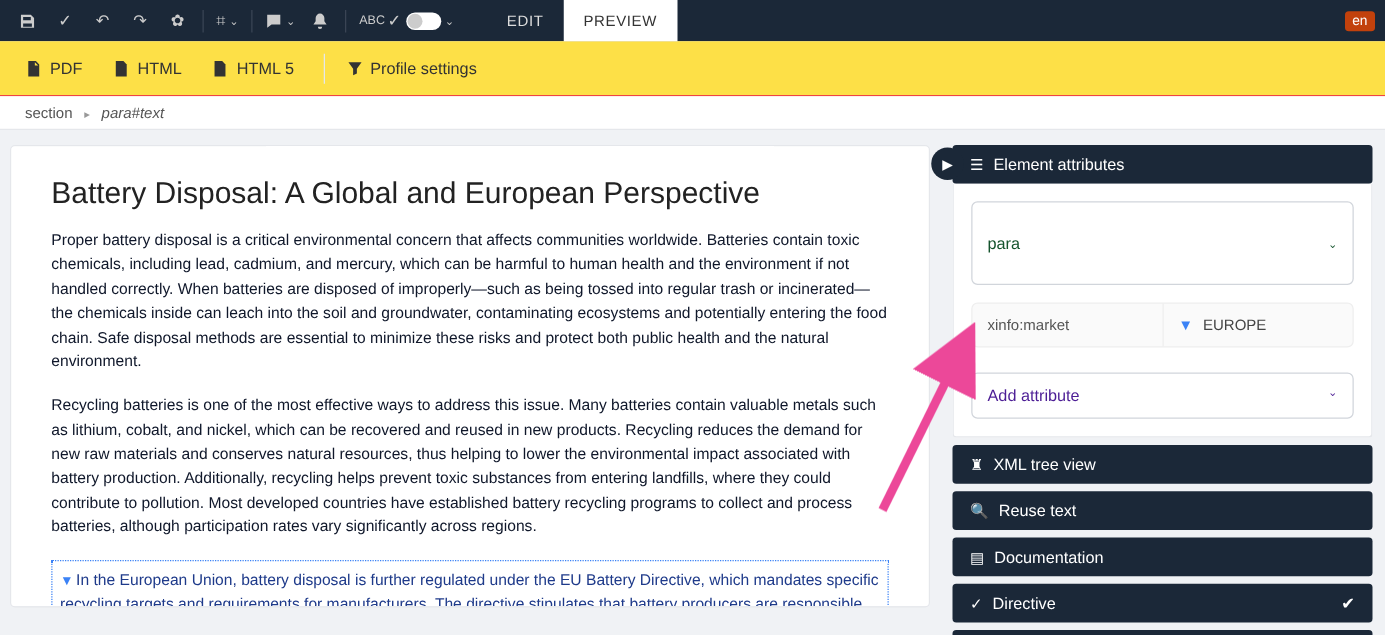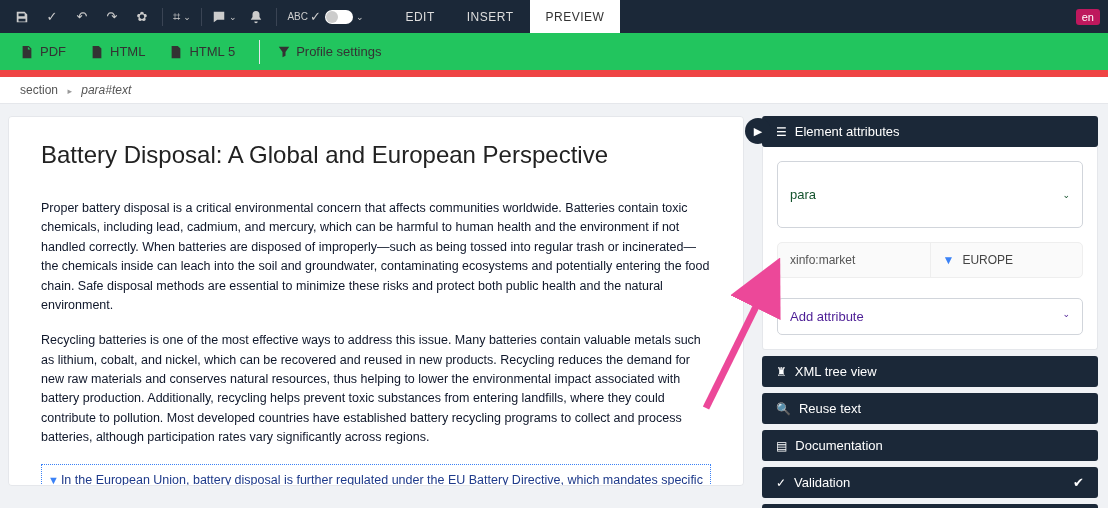--- a/index.html
+++ b/index.html
@@ -7,31 +7,31 @@
 .toolbar{background:#1b2838;height:33px;display:flex;align-items:center;padding:0 8px;color:#ccc}
 .tb-btn{display:inline-flex;align-items:center;justify-content:center;width:28px;height:28px;margin-right:2px;cursor:pointer;font-size:13px}
 .tb-sep{width:1px;height:18px;background:#3a4454;margin:0 4px}
 .tb-drop{display:inline-flex;align-items:center;padding:0 6px;height:28px;cursor:pointer;font-size:13px}
 .chev{font-size:9px;margin-left:3px}
 .tb-toggle{background:#fff;border-radius:10px;width:28px;height:14px;position:relative;margin-left:4px}
 .tb-toggle::after{content:'';position:absolute;left:1px;top:1px;width:12px;height:12px;background:#ccc;border-radius:50%}
 .tb-tabs{margin-left:20px;display:flex;height:33px}
 .tb-tab{padding:0 16px;display:flex;align-items:center;font-size:12px;letter-spacing:0.5px;cursor:pointer;color:#ddd}
 .tb-tab.active{background:#fff;color:#333}
-.tb-lang{margin-left:auto;background:#be185d;color:#fff;font-size:11px;padding:2px 6px;border-radius:3px;cursor:pointer}
-.subbar{background:#22c55e;height:44px;display:flex;align-items:center;padding:0 20px;border-bottom:7px solid #ef4444}
+.tb-lang{margin-left:auto;background:#c2410c;color:#fff;font-size:11px;padding:2px 6px;border-radius:3px;cursor:pointer}
+.subbar{background:#fde047;height:44px;display:flex;align-items:center;padding:0 20px;border-bottom:1px solid #ef4444}
 .sb-btn{display:flex;align-items:center;margin-right:24px;font-size:13px;color:#333;cursor:pointer}
 .sb-btn svg,.sb-btn .ic{margin-right:6px}
 .sb-div{width:1px;height:24px;background:#e5e7eb;margin:0 18px 0 0}
 .breadcrumb{background:#fff;padding:6px 20px;font-size:12px;color:#555;border-bottom:1px solid #e5e7eb}
 .breadcrumb .bc-sep{margin:0 6px;font-size:9px;color:#999}
 .breadcrumb i{}
 .main{display:flex;padding:12px 10px 0 8px;gap:18px}
 .content{flex:1;background:#fff;border:1px solid #e5e7eb;border-radius:4px;padding:24px 32px;height:370px;overflow:auto}
-.content h1{font-size:24px;font-weight:500;color:#222;margin-bottom:30px}
+.content h1{font-size:24px;font-weight:500;color:#222;margin-bottom:14px}
 .content p{font-size:12.5px;line-height:1.55;color:#0f172a;margin-bottom:16px}
 .content p.sel{border:1px dotted #3b82f6;padding:6px;color:#1e3a8a;margin-bottom:4px}
 .content .filt-ic{color:#3b82f6;margin-right:2px;font-size:11px}
 .side{width:336px;position:relative;display:flex;flex-direction:column;gap:6px}
 .collapse-btn{position:absolute;left:-17px;top:2px;width:26px;height:26px;background:#1b2838;border-radius:50%;display:flex;align-items:center;justify-content:center;color:#fff;font-size:11px;cursor:pointer}
 .panel-h{background:#1b2838;color:#fff;padding:8px 14px;font-size:13px;display:flex;align-items:center;border-radius:3px;cursor:pointer}
 .panel-h .ic{margin-right:8px;font-size:12px}
 .panel-h .chk{margin-left:auto}
 .panel-body{background:#fff;border:1px solid #e5e7eb;border-top:none;border-radius:0 0 3px 3px;padding:14px;margin-top:-6px}
 .sel-box{border:1px solid #d1d5db;border-radius:5px;padding:25px 12px;font-size:13px;display:flex;align-items:center;justify-content:space-between;cursor:pointer;margin-bottom:14px;color:#14532d}
@@ -71,21 +71,20 @@
     </span>
   <span class="tb-sep"></span>
   <span class="tb-drop">
       <span style="font-size:10px;line-height:9px">ABC</span>
       <span style="margin-left:2px">✓</span>
       <span class="tb-toggle"></span>
       <span class="chev">⌄</span>
     </span>
   <div class="tb-tabs">
     <div class="tb-tab">EDIT</div>
-    <div class="tb-tab">INSERT</div>
     <div class="tb-tab active">PREVIEW</div>
   </div>
   <span class="tb-lang">en</span>
 </div>
 
 <div class="subbar">
   <span class="sb-btn">
       <svg width="14" height="14" viewBox="0 0 16 16" fill="#333">
         <path d="M3 1h7l3 3v11H3V1zm6 1v3h3"></path>
       </svg>
@@ -158,21 +157,21 @@
     <div class="panel-h">
         <span class="ic">🔍</span>
         <span>Reuse text</span>
       </div>
     <div class="panel-h">
         <span class="ic">▤</span>
         <span>Documentation</span>
       </div>
     <div class="panel-h">
         <span class="ic">✓</span>
-        <span>Validation</span>
+        <span>Directive</span>
         <span class="chk">✔</span>
       </div>
     <div class="panel-h">
         <span class="ic">ⓘ</span>
         <span>Metadata</span>
       </div>
 
     <svg class="arrow" width="100" height="160" viewBox="0 0 100 160">
         <defs>
           <marker id="ah" markerWidth="8" markerHeight="8" refX="6" refY="4" orient="auto">

